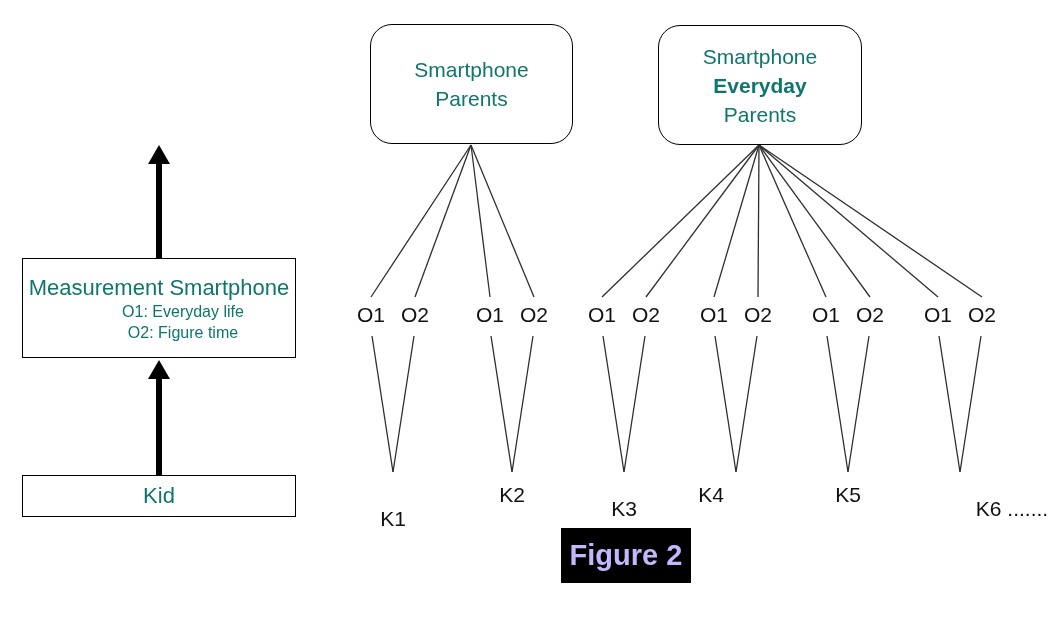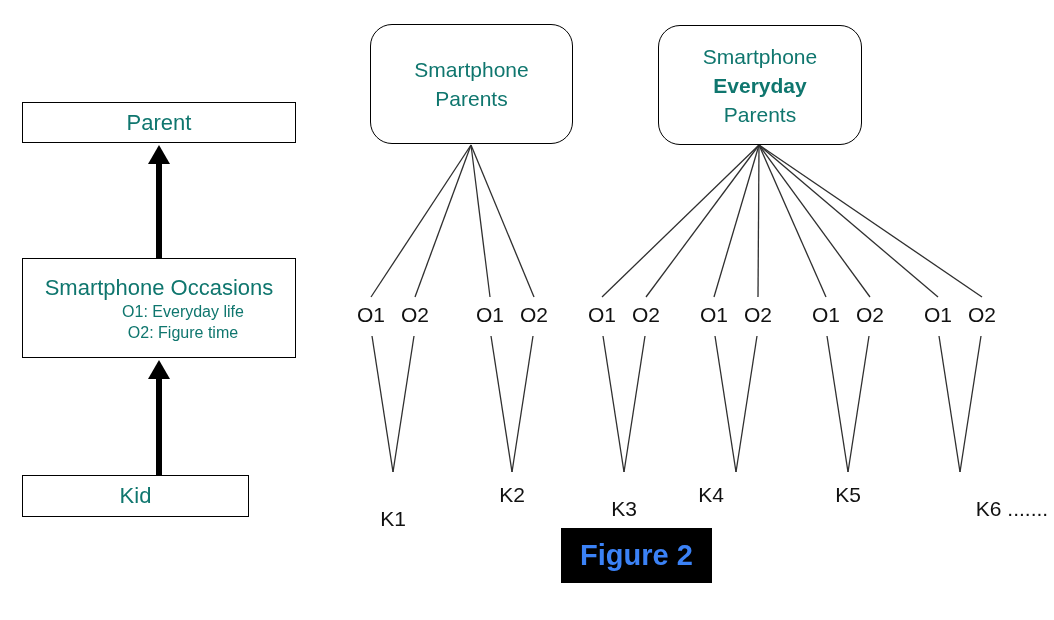--- a/index.html
+++ b/index.html
@@ -89,31 +89,28 @@
       <line x1="759" y1="145" x2="938" y2="297" stroke="#2f2f2f" stroke-width="1.3"></line>
       <line x1="759" y1="145" x2="982" y2="297" stroke="#2f2f2f" stroke-width="1.3"></line>
       <line x1="939" y1="336" x2="960" y2="472" stroke="#2f2f2f" stroke-width="1.3"></line>
       <line x1="981" y1="336" x2="960" y2="472" stroke="#2f2f2f" stroke-width="1.3"></line>
       <line x1="159" y1="258" x2="159" y2="161" stroke="#000000" stroke-width="6"></line>
       <polygon points="148,164 170,164 159,145" fill="#000000"></polygon>
       <line x1="159" y1="475" x2="159" y2="376" stroke="#000000" stroke-width="6"></line>
       <polygon points="148,379 170,379 159,360" fill="#000000"></polygon>
     </svg>
 
-  <div class="box rect" id="parent-box" style="left: 22px; top: 102px; width: 274px; height: 41px;">
-    <span class="single-label">Parent</span>
-  </div>
 
   <div class="box rect" id="measurement-box" style="left: 22px; top: 258px; width: 274px; height: 100px;">
-    <div class="m-title">Smartphone Occasions</div>
+    <div class="m-title">Measurement Smartphone</div>
     <div class="m-sub">O1: Everyday life</div>
     <div class="m-sub">O2: Figure time</div>
   </div>
 
-  <div class="box rect" id="kid-box" style="left: 22px; top: 475px; width: 227px; height: 42px;">
+  <div class="box rect" id="kid-box" style="left: 22px; top: 475px; width: 274px; height: 42px;">
     <span class="single-label">Kid</span>
   </div>
 
   <div class="box round" id="group-box-0" style="left: 370px; top: 24px; width: 203px; height: 120px;">
     <div class="g-line">Smartphone</div>
     <div class="g-line">Parents</div>
   </div>
 
   <div class="box round" id="group-box-1" style="left: 658px; top: 25px; width: 204px; height: 120px;">
     <div class="g-line">Smartphone</div>
@@ -135,17 +132,17 @@
       <span class="node-label" style="left: 758px; top: 302px;">O2</span>
       <span class="node-label" style="left: 711px; top: 482px;">K4</span>
       <span class="node-label" style="left: 826px; top: 302px;">O1</span>
       <span class="node-label" style="left: 870px; top: 302px;">O2</span>
       <span class="node-label" style="left: 848px; top: 482px;">K5</span>
       <span class="node-label" style="left: 938px; top: 302px;">O1</span>
       <span class="node-label" style="left: 982px; top: 302px;">O2</span>
       <span class="node-label" style="left: 981px; top: 496px; margin-left: 31px;">K6 .......</span>
     </div>
 
-  <div id="caption" style="left: 561px; top: 528px; width: 151px; height: 55px; background: rgb(0, 0, 0); color: #3b82f6;">
+  <div id="caption" style="left: 561px; top: 528px; width: 130px; height: 55px; background: rgb(0, 0, 0); color: #c4b5fd;">
     <span>Figure 2</span>
   </div>
 
 </div>
 
 </body></html>

